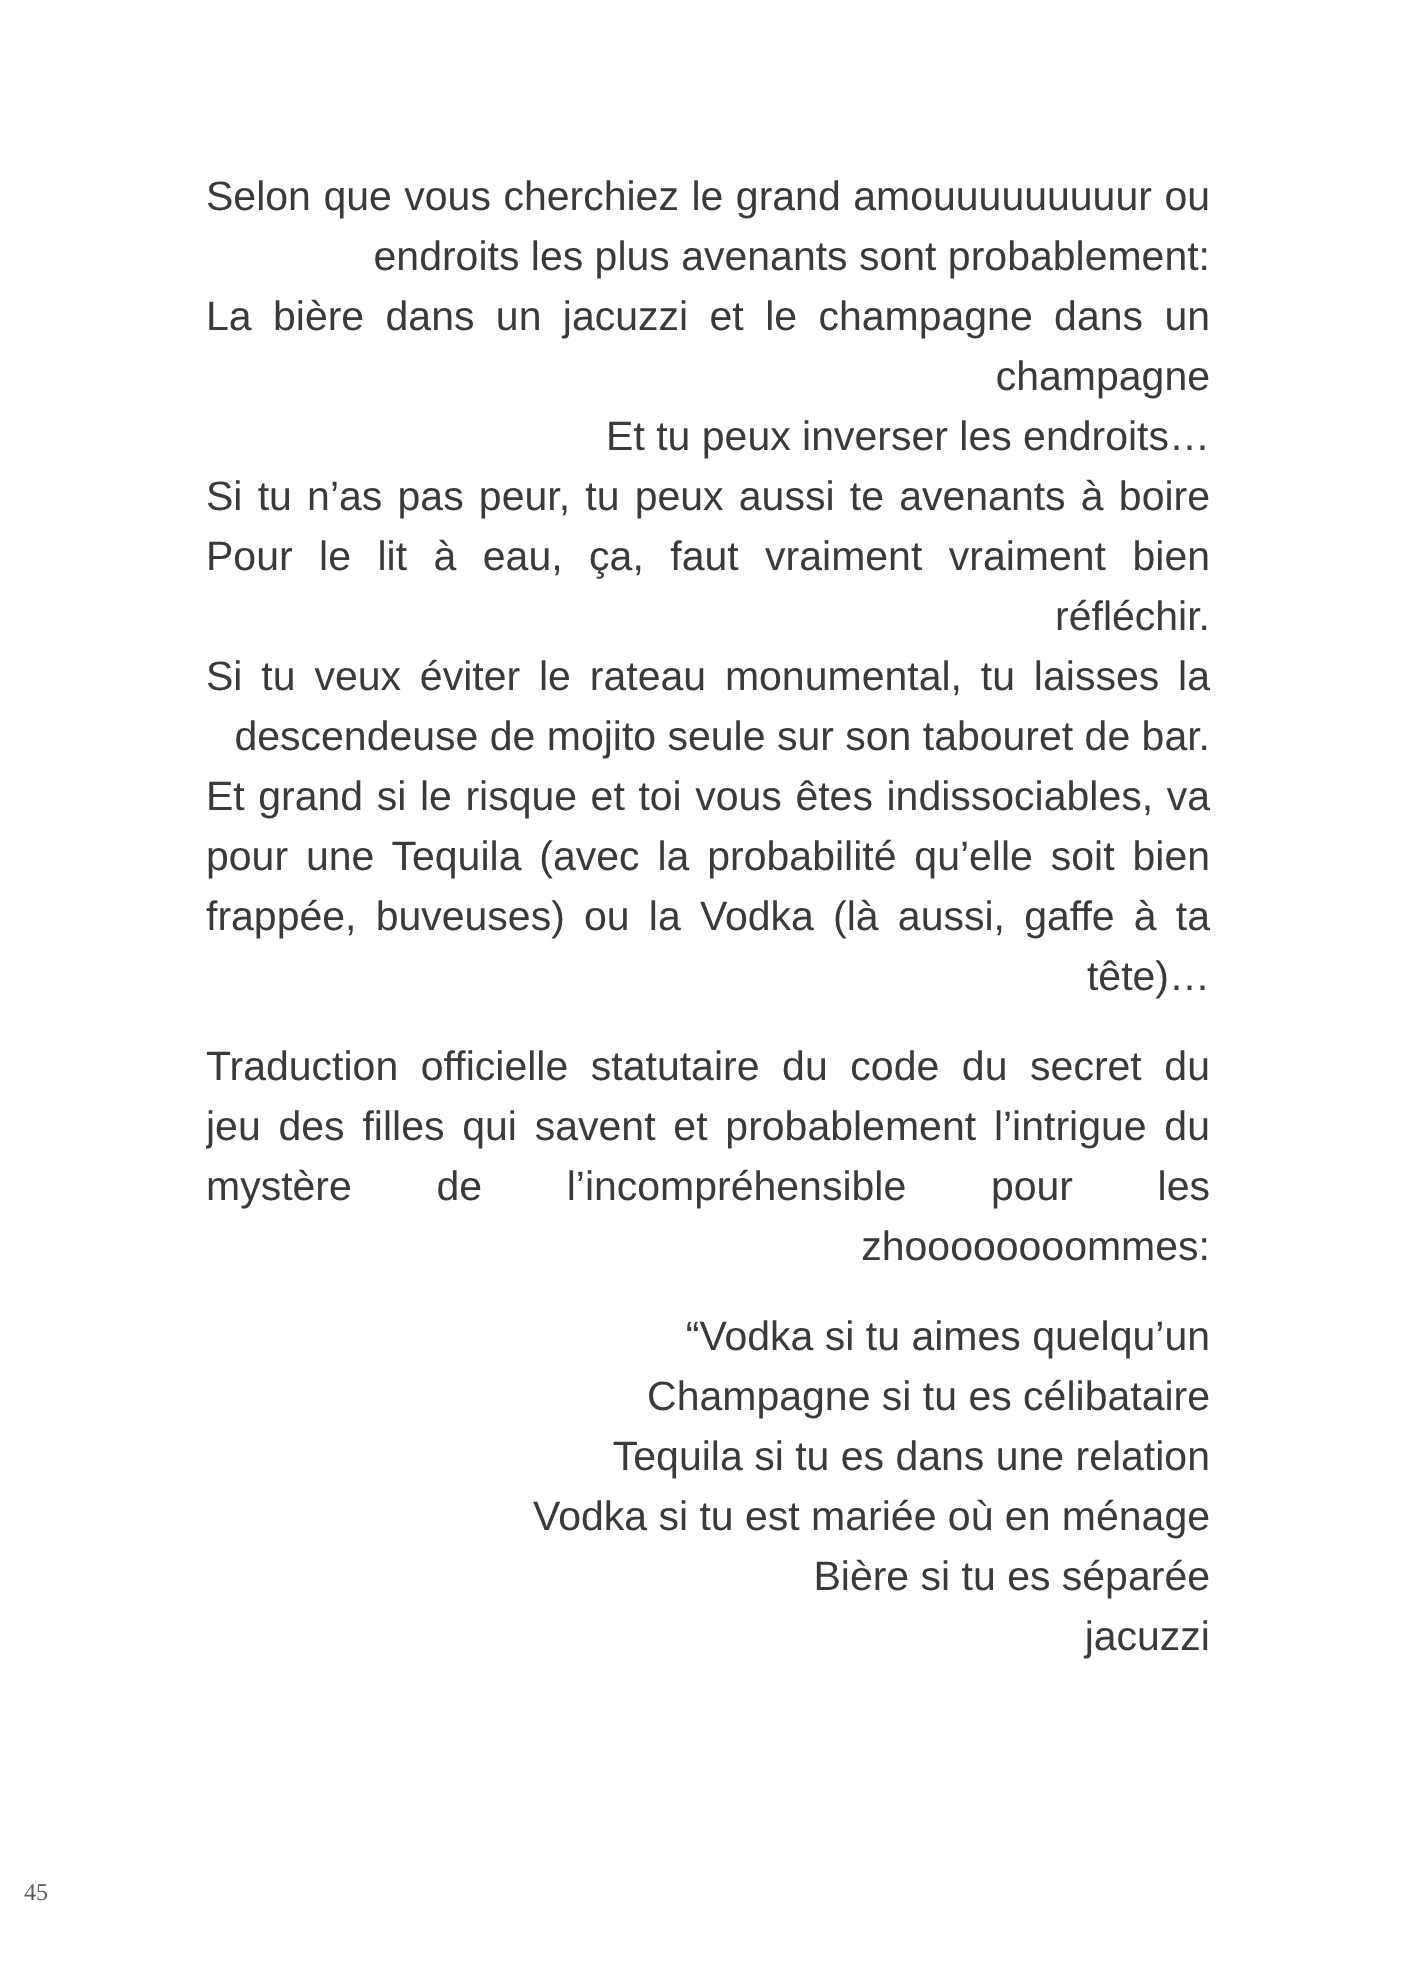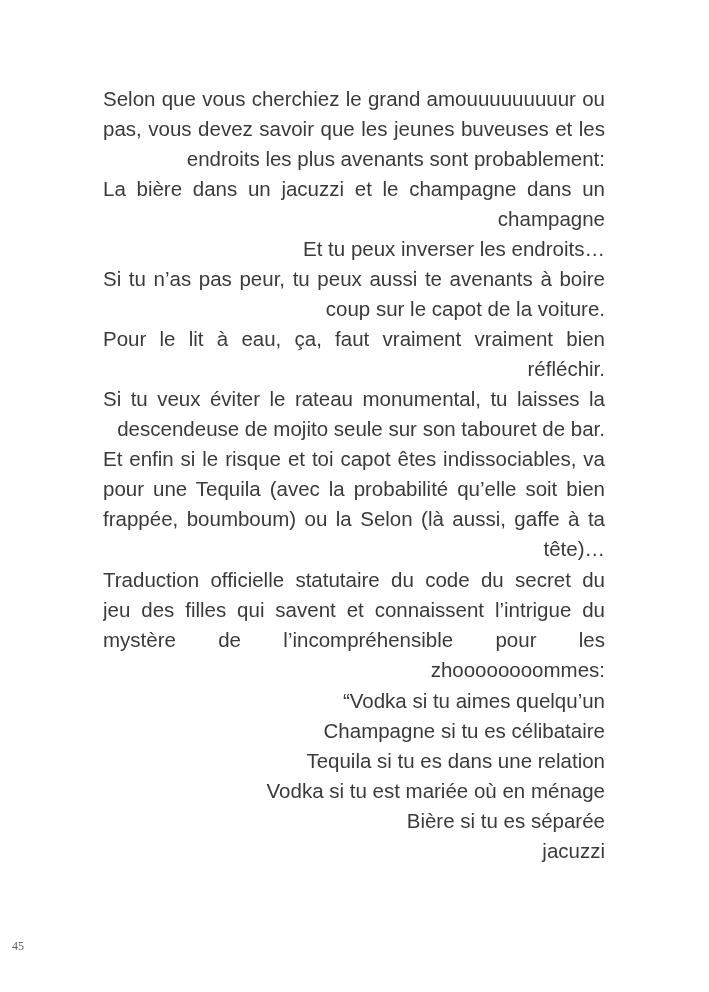--- a/index.html
+++ b/index.html
@@ -22,21 +22,21 @@
     left: 103px;
     top: 84px;
     width: 502px;
     font-size: 20.5px;
     line-height: 30px;
     color: var(--text-color, #3a3a3a);
     font-family: Liberation Sans, sans-serif;
     -webkit-font-smoothing: antialiased;
   }
   .block { margin: 0; }
-  .block:not(:first-child) { margin-top: 1px; }
+  .block:not(:first-child) { margin-top: 15px; }
   .line {
     text-align: right;
     white-space: normal;
     overflow: hidden;
     height: 30px;
   }
   .line.j {
     text-align: justify;
     text-align-last: justify;
   }
@@ -53,39 +53,37 @@
     margin-left: 12px;
   }
 </style>
 </head>
 <body>
 
 <div class="page">
   <main class="text-body" id="blocks-root">
       <div class="block">
         <div class="line j">Selon que vous cherchiez le grand amouuuuuuuuur ou</div>
-        <div class="line j">pas, vous devez savoir que les jeunes buveuses et les</div>
         <div class="line">endroits les plus avenants sont probablement:</div>
         <div class="line j">La bière dans un jacuzzi et le champagne dans un</div>
         <div class="line">champagne</div>
         <div class="line">Et tu peux inverser les endroits…</div>
         <div class="line j">Si tu n’as pas peur, tu peux aussi te avenants à boire un</div>
-        <div class="line">coup sur le capot de la voiture.</div>
         <div class="line j">Pour le lit à eau, ça, faut vraiment vraiment bien</div>
         <div class="line">réfléchir.</div>
         <div class="line j">Si tu veux éviter le rateau monumental, tu laisses la</div>
         <div class="line">descendeuse de mojito seule sur son tabouret de bar.</div>
-        <div class="line j">Et enfin si le risque et toi capot êtes indissociables, va</div>
+        <div class="line j">Et grand si le risque et toi vous êtes indissociables, va</div>
         <div class="line j">pour une Tequila (avec la probabilité qu’elle soit bien</div>
-        <div class="line j">frappée, boumboum) ou la Selon (là aussi, gaffe à ta</div>
+        <div class="line j">frappée, buveuses) ou la Vodka (là aussi, gaffe à ta</div>
         <div class="line">tête)…</div>
       </div>
       <div class="block">
         <div class="line j">Traduction officielle statutaire du code du secret du</div>
-        <div class="line j">jeu des filles qui savent et connaissent l’intrigue du</div>
+        <div class="line j">jeu des filles qui savent et probablement l’intrigue du</div>
         <div class="line j">mystère de l’incompréhensible pour les</div>
         <div class="line">zhoooooooommes:</div>
       </div>
       <div class="block">
         <div class="line">“Vodka si tu aimes quelqu’un</div>
         <div class="line">Champagne si tu es célibataire</div>
         <div class="line">Tequila si tu es dans une relation</div>
         <div class="line">Vodka si tu est mariée où en ménage</div>
         <div class="line">Bière si tu es séparée</div>
         <div class="line">jacuzzi</div>

